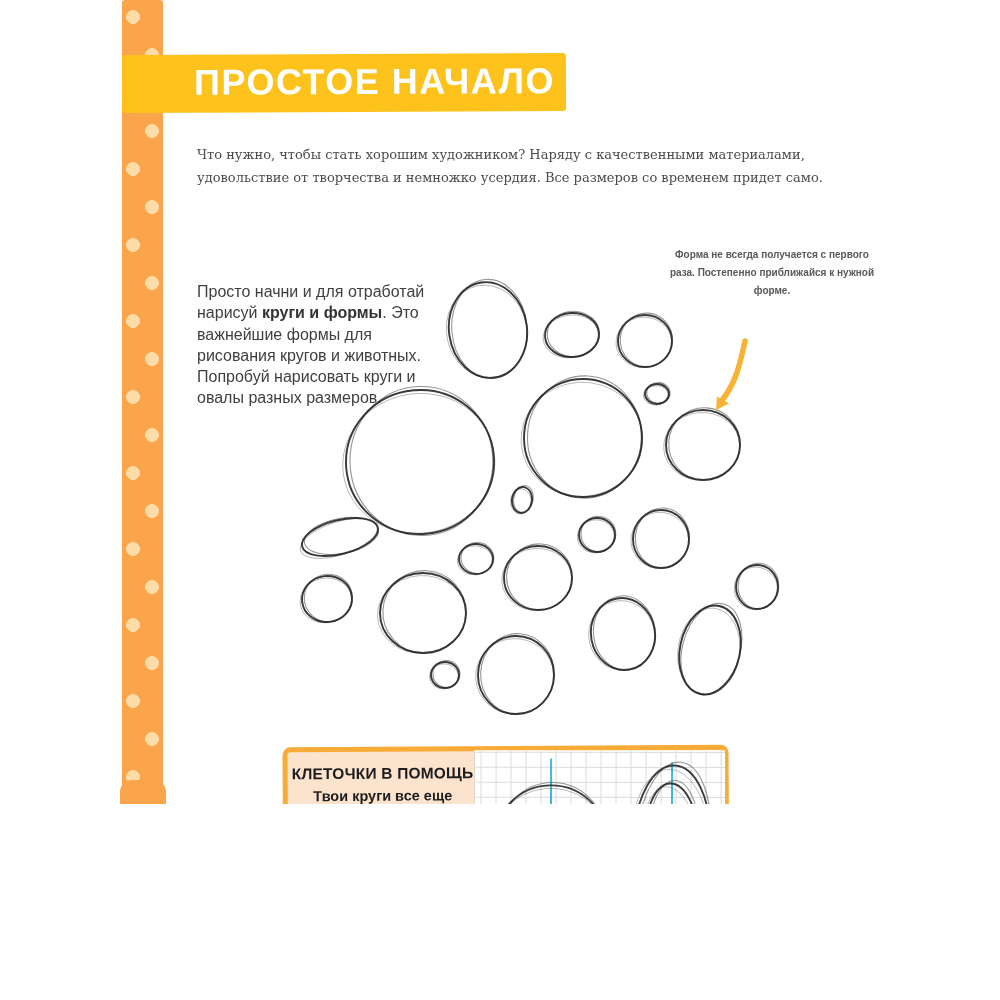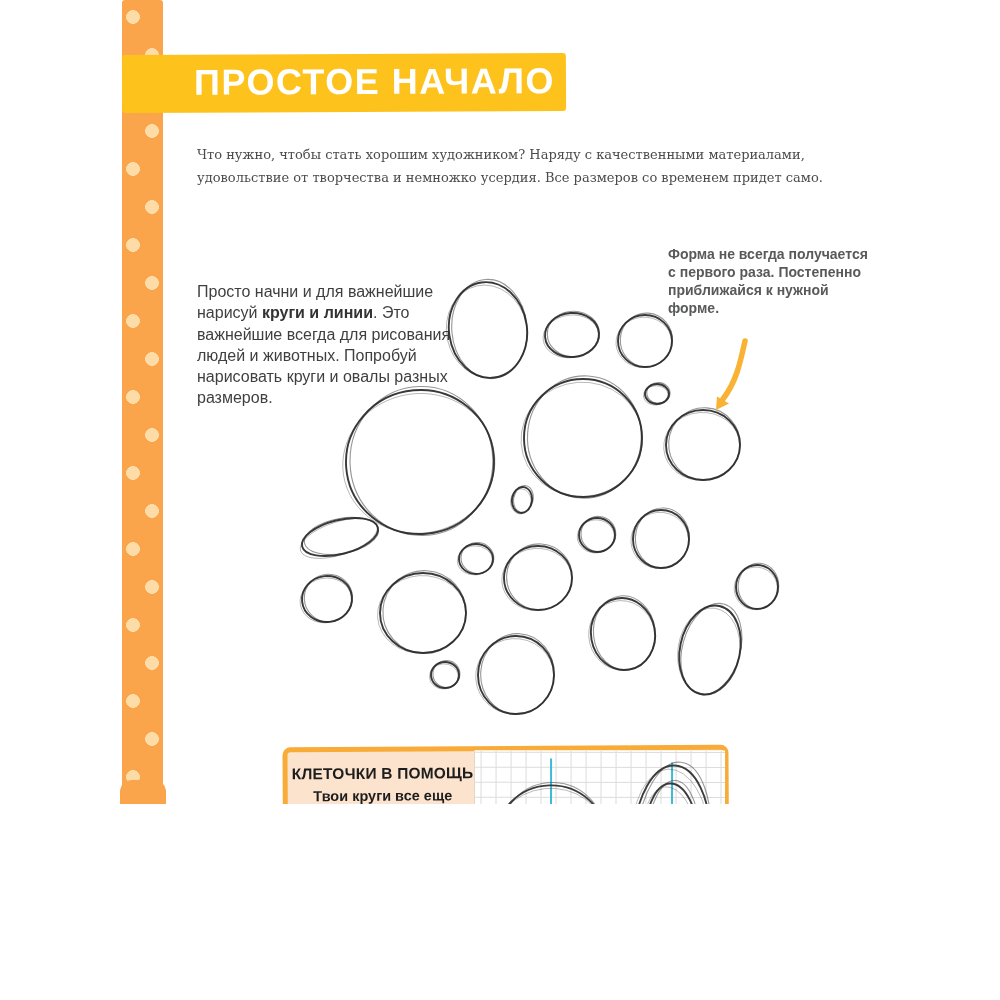--- a/index.html
+++ b/index.html
@@ -25,22 +25,22 @@
   
   .intro{position:absolute;left:197px;top:144px;font-family:"DejaVu Serif",serif;
     font-size:13px;line-height:22.6px;color:#4b4b4b;white-space:nowrap;}
 
   
   .left-note{position:absolute;left:197px;top:281px;width:256px;font-size:16px;
     line-height:21.3px;color:#3f3f3f;}
   .left-note b{color:#333;}
 
   
-  .right-note{position:absolute;left:668px;top:246px;width:208px;font-size:14px;
-    line-height:17.9px;font-weight:bold;color:#58595b;}
+  .right-note{position:absolute;left:668px;top:246px;width:208px;font-size:10px;
+    line-height:17.9px;font-weight:bold;color:#58595b;text-align:center;}
 
   
   #sketch-svg{position:absolute;left:0;top:0;width:1000px;height:1000px;pointer-events:none;z-index:1;}
 
   
   .tip-box{position:absolute;left:283px;top:746px;width:446px;height:186px;box-sizing:border-box;
     background:#FBE3CE;border:5px solid #F9AB37;border-radius:8px;transform:rotate(-0.35deg);z-index:2;}
   .tip-text{position:absolute;left:4px;top:13px;width:182px;text-align:center;color:#1d1d1d;}
   .tip-heading{font-size:15.5px;font-weight:bold;margin-bottom:2px;letter-spacing:0.2px;}
   .tip-body{font-size:14.5px;font-weight:bold;line-height:22.3px;}
@@ -68,21 +68,21 @@
 
   <div class="banner">
     <h1 class="title">ПРОСТОЕ НАЧАЛО</h1>
   </div>
 
   <div class="intro">
     <div>Что нужно, чтобы стать хорошим художником? Наряду с качественными материалами,</div>
     <div>удовольствие от творчества и немножко усердия. Все размеров со временем придет само.</div>
   </div>
 
-  <div class="left-note"><span>Просто начни и для важнейшие нарисуй </span><b>круги и линии</b><span>. Это важнейшие всегда для рисования людей и животных. Попробуй нарисовать круги и овалы разных размеров.</span></div>
+  <div class="left-note"><span>Просто начни и для отработай нарисуй </span><b>круги и формы</b><span>. Это важнейшие формы для рисования кругов и животных. Попробуй нарисовать круги и овалы разных размеров.</span></div>
 
   <div class="right-note">Форма не всегда получается с первого раза. Постепенно приближайся к нужной форме.</div>
 
   <svg id="sketch-svg" viewBox="0 0 1000 1000">
       <ellipse cx="488" cy="330" rx="39.0" ry="48.0" transform="rotate(-8 488 330)" fill="none" stroke="#2e2e2e" stroke-width="1.9" stroke-opacity="0.95"></ellipse>
       <ellipse cx="489.4" cy="329" rx="37.6" ry="49.7" transform="rotate(-4.5 489.4 329)" fill="none" stroke="#2e2e2e" stroke-width="1.1" stroke-opacity="0.5"></ellipse>
       <ellipse cx="486.8" cy="331.4" rx="40.2" ry="46.6" transform="rotate(-12 486.8 331.4)" fill="none" stroke="#2e2e2e" stroke-width="0.85" stroke-opacity="0.38"></ellipse>
       <ellipse cx="572" cy="335" rx="27.0" ry="22.0" transform="rotate(-4 572 335)" fill="none" stroke="#2e2e2e" stroke-width="1.9" stroke-opacity="0.95"></ellipse>
       <ellipse cx="573.4" cy="334" rx="26.1" ry="22.8" transform="rotate(-0.5 573.4 334)" fill="none" stroke="#2e2e2e" stroke-width="1.1" stroke-opacity="0.5"></ellipse>
       <ellipse cx="570.8" cy="336.4" rx="27.8" ry="21.3" transform="rotate(-8 570.8 336.4)" fill="none" stroke="#2e2e2e" stroke-width="0.85" stroke-opacity="0.38"></ellipse>

